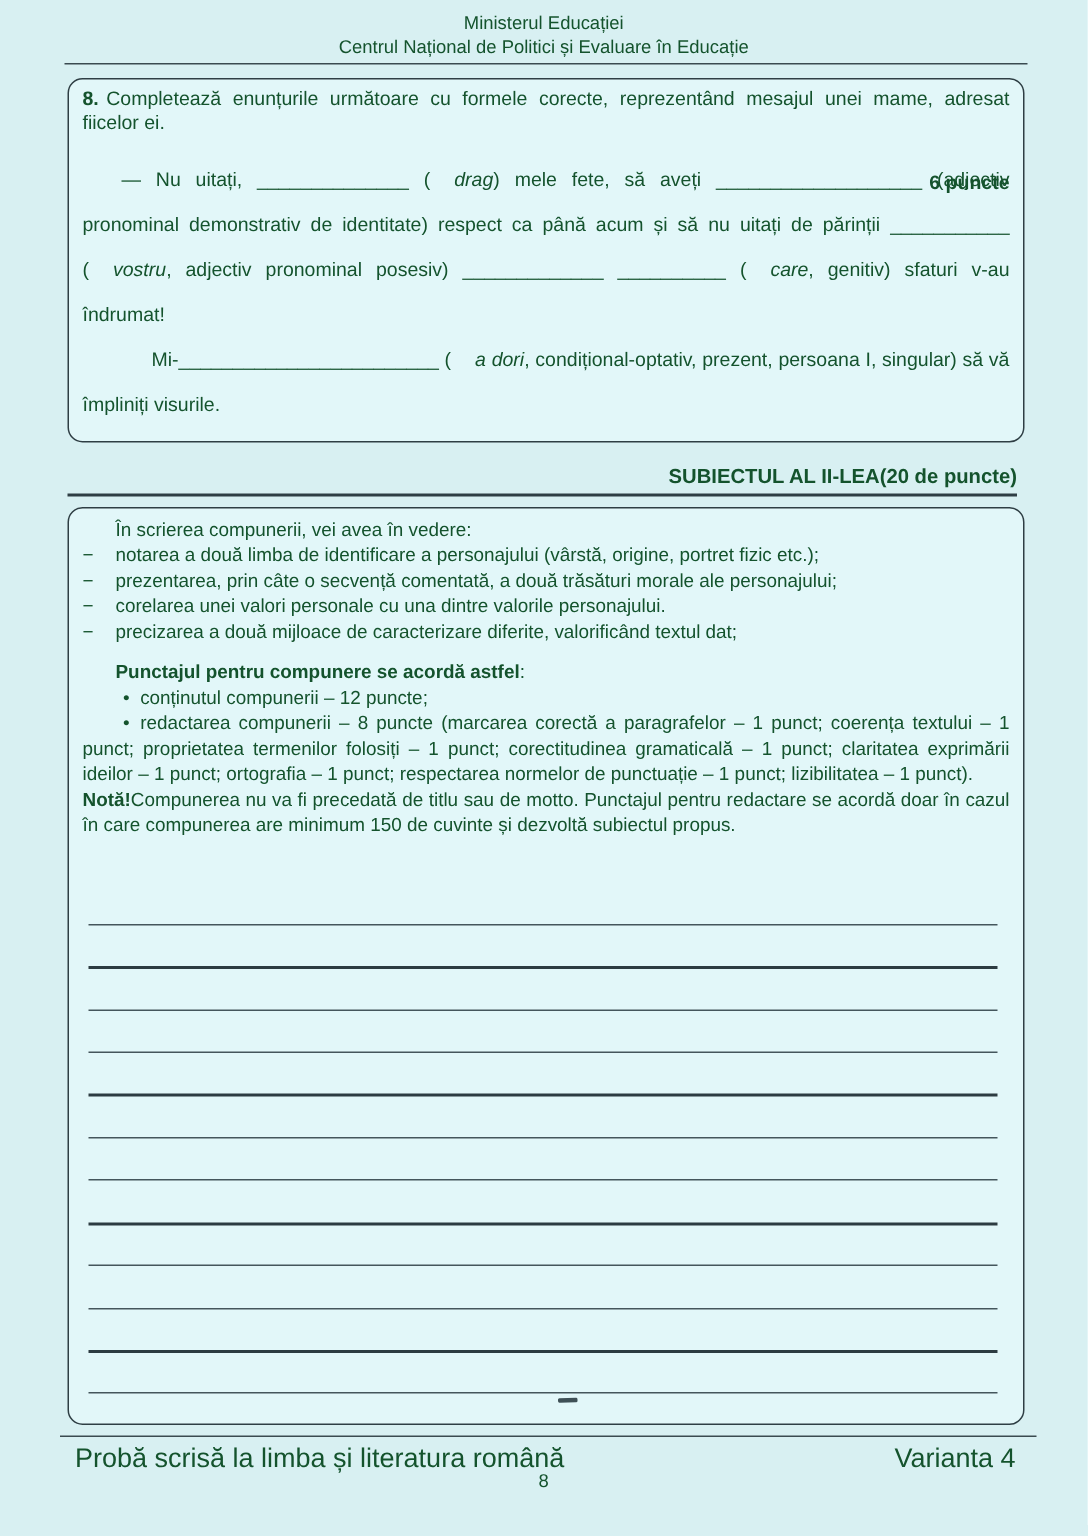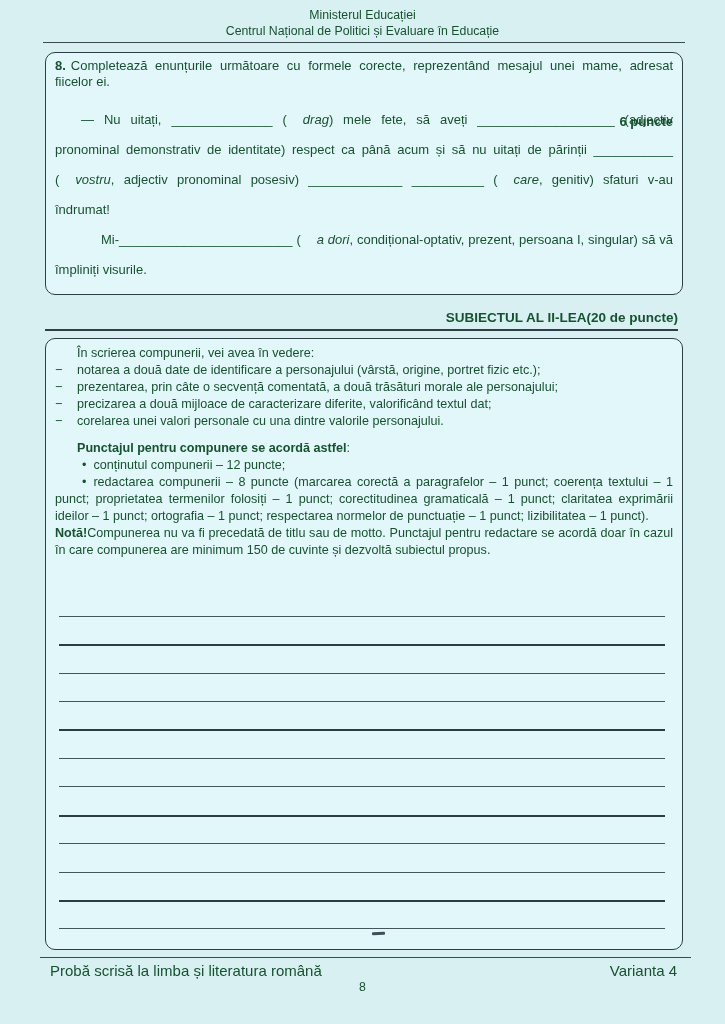--- a/index.html
+++ b/index.html
@@ -46,21 +46,21 @@
   .lines { position:absolute; left:13px; top:277px; width:606px; height:320px; }
   .wline { position:absolute; left:0; width:100%; height:0;
            border-top:1.2px solid #44565c; }
   .wline.thick { border-top:2.2px solid #2c3c42; }
   .artifact { position:absolute; left:313px; top:316px; width:13px; height:2.5px;
               background:#3e5056; border-radius:1px; transform:rotate(-2deg); }
   
   .frule { position:absolute; left:40px; right:34px; top:957px;
            border-top:1.5px solid #3a4a50; }
   .frow { position:absolute; left:50px; right:48px; top:962px;
-          display:flex; justify-content:space-between; font-size:15px; }
+          display:flex; justify-content:space-between; font-size:18px; }
   .pagenum { position:absolute; left:0; width:100%; top:980px;
              text-align:center; font-size:12.3px; }
 </style>
 </head>
 <body>
 
 <div class="page">
 
   <div class="hdr">
     <div>Ministerul Educației</div>
@@ -75,24 +75,24 @@
   </section>
 
   <div class="s2head">
     <span>SUBIECTUL AL II-LEA</span>
     <span>(20 de puncte)</span>
   </div>
 
   <section class="box s2box">
     <p class="ti">În scrierea compunerii, vei avea în vedere:</p>
     <ul class="dash-list">
-      <li><span class="mk">−</span><span>notarea a două date de identificare a personajului (vârstă, origine, portret fizic etc.);</span></li>
+      <li><span class="mk">−</span><span>notarea a două limba de identificare a personajului (vârstă, origine, portret fizic etc.);</span></li>
       <li><span class="mk">−</span><span>prezentarea, prin câte o secvență comentată, a două trăsături morale ale personajului;</span></li>
+      <li><span class="mk">−</span><span>corelarea unei valori personale cu una dintre valorile personajului.</span></li>
       <li><span class="mk">−</span><span>precizarea a două mijloace de caracterizare diferite, valorificând textul dat;</span></li>
-      <li><span class="mk">−</span><span>corelarea unei valori personale cu una dintre valorile personajului.</span></li>
     </ul>
     <p class="scoring-head"><b>Punctajul pentru compunere se acordă astfel</b><span>:</span></p>
     <p class="bullet-p"><span class="mk2">•</span><span>conținutul compunerii – 12 puncte;</span></p>
     <p class="bullet-p just"><span class="mk2">•</span><span>redactarea compunerii – 8 puncte (marcarea corectă a paragrafelor – 1 punct; coerența textului – 1 punct; proprietatea termenilor folosiți – 1 punct; corectitudinea gramaticală – 1 punct; claritatea exprimării ideilor – 1 punct; ortografia – 1 punct; respectarea normelor de punctuație – 1 punct; lizibilitatea – 1 punct).</span></p>
     <p class="nota just"><b>Notă!</b><span>Compunerea nu va fi precedată de titlu sau de motto. Punctajul pentru redactare se acordă doar în cazul în care compunerea are minimum 150 de cuvinte și dezvoltă subiectul propus.</span></p>
 
     <div class="lines">
       <div class="wline" style="top:0px"></div>
       <div class="wline thick" style="top:28px"></div>
       <div class="wline" style="top:57px"></div>

